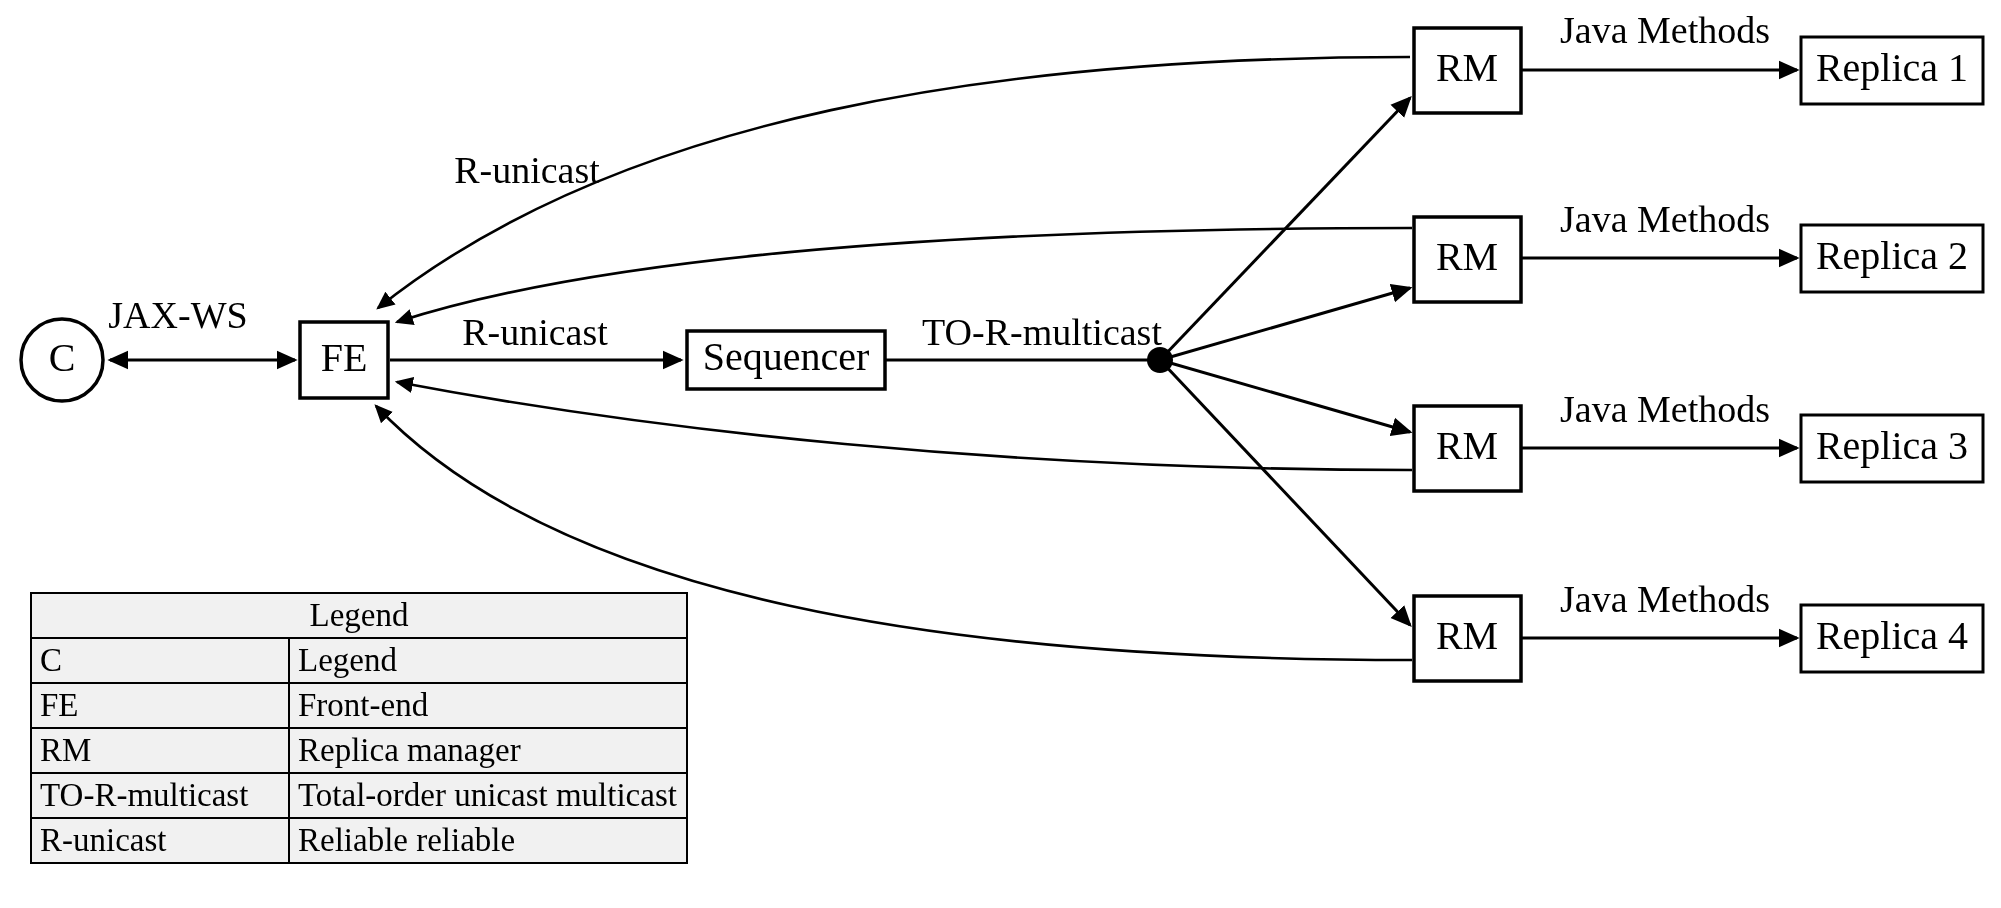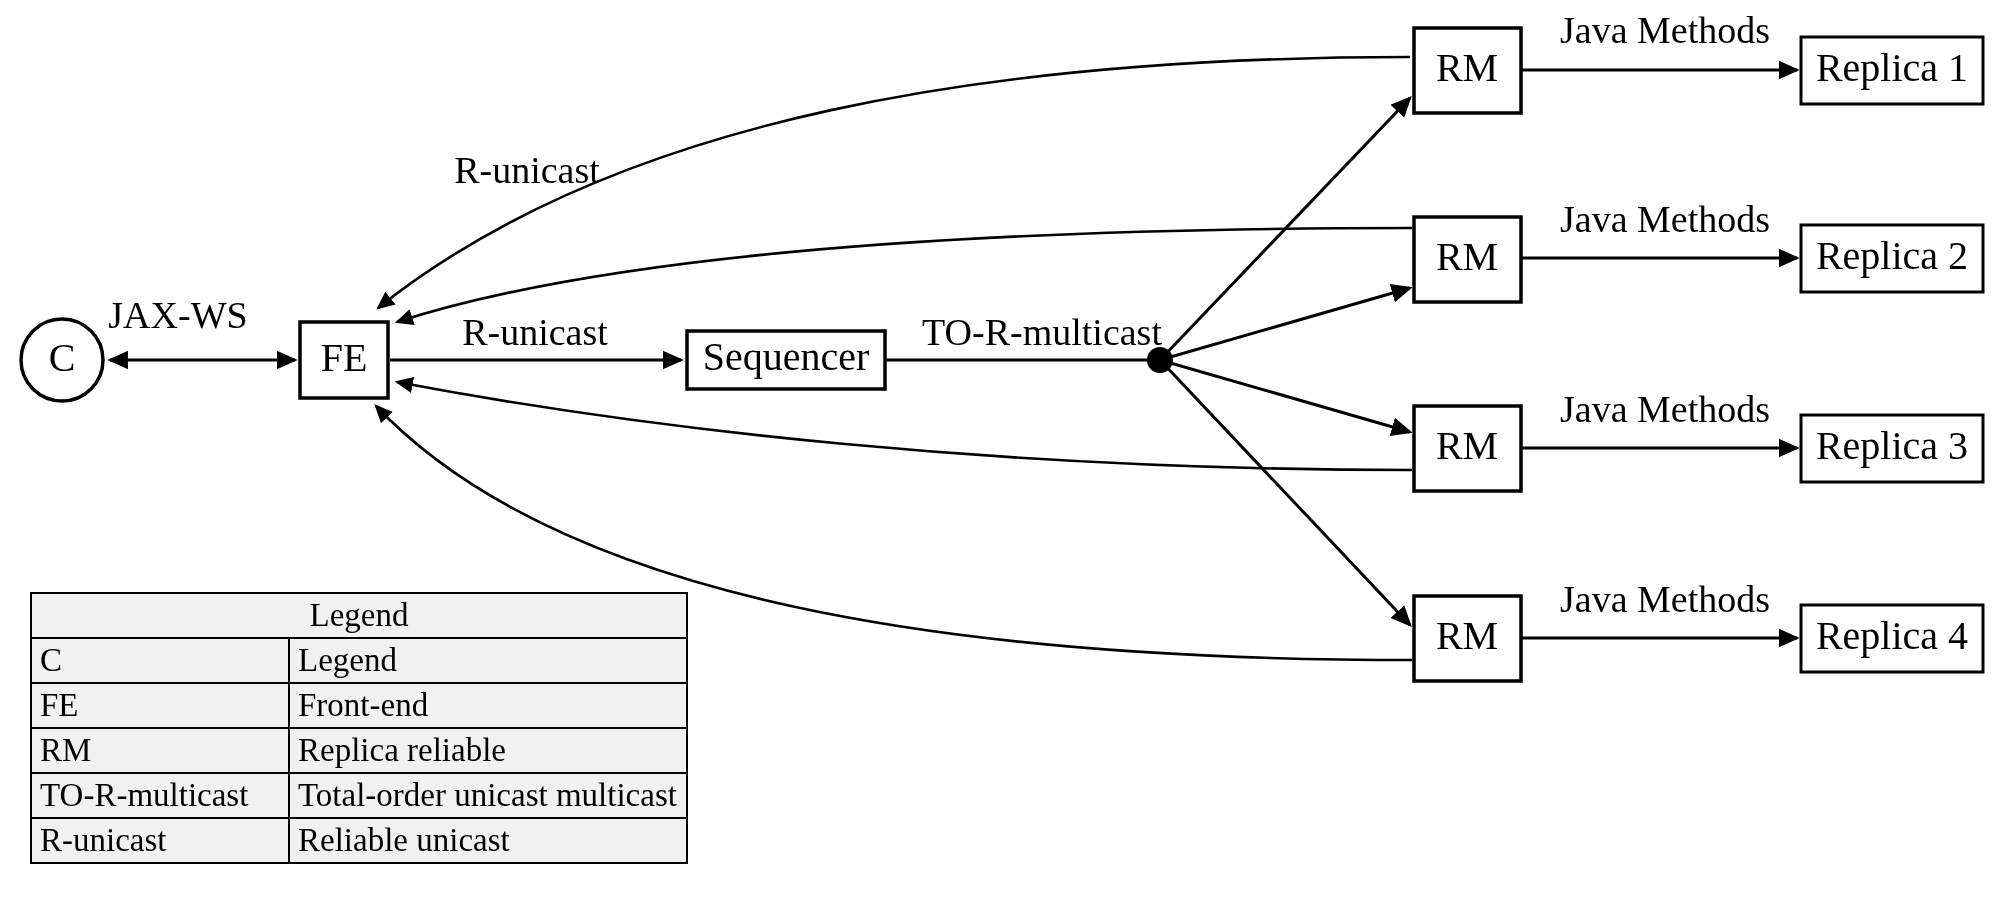--- a/index.html
+++ b/index.html
@@ -207,26 +207,26 @@
       <tr>
         <td class="legend-key">C</td>
         <td class="legend-value">Legend</td>
       </tr>
       <tr>
         <td class="legend-key">FE</td>
         <td class="legend-value">Front-end</td>
       </tr>
       <tr>
         <td class="legend-key">RM</td>
-        <td class="legend-value">Replica reliable</td>
+        <td class="legend-value">Replica manager</td>
       </tr>
       <tr>
         <td class="legend-key">TO-R-multicast</td>
         <td class="legend-value">Total-order unicast multicast</td>
       </tr>
       <tr>
         <td class="legend-key">R-unicast</td>
-        <td class="legend-value">Reliable unicast</td>
+        <td class="legend-value">Reliable reliable</td>
       </tr>
     </tbody>
   </table>
 
 </div>
 
 </body></html>

